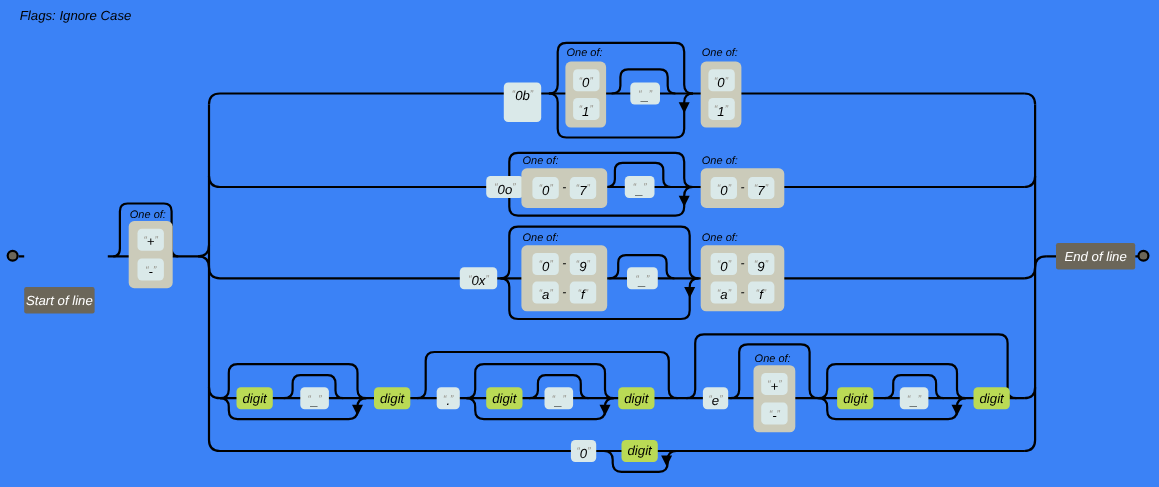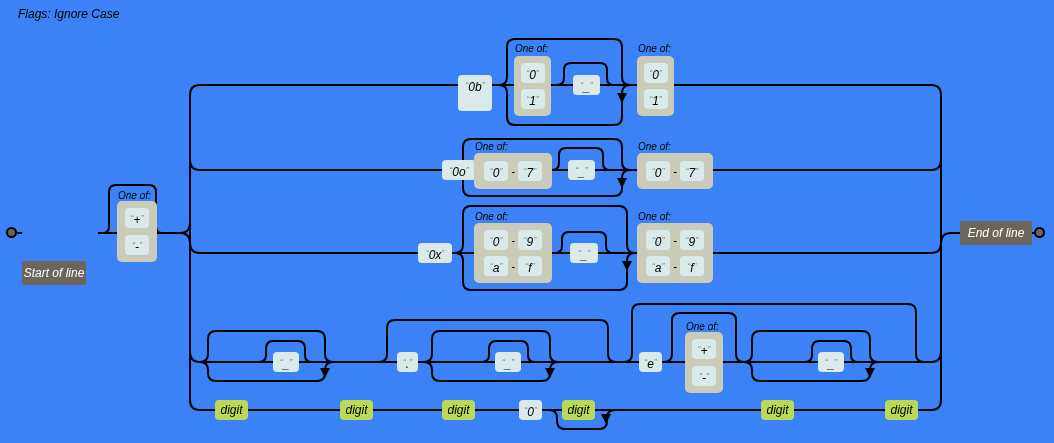--- a/index.html
+++ b/index.html
@@ -13,21 +13,21 @@
   #rails path.w{fill:none;stroke:var(--line);stroke-width:2px;}
   #rails path.a{fill:var(--line);stroke:none;}
   .flags{position:absolute;left:18px;top:7px;font-size:12px;color:#000;z-index:2;white-space:nowrap;}
   .node{position:absolute;z-index:1;box-sizing:border-box;}
   .anchor{background:var(--anchor-bg);color:var(--anchor-text);font-size:12px;
           display:flex;align-items:center;justify-content:center;border-radius:2px;white-space:nowrap;}
   .circle{background:var(--anchor-bg);border:2.5px solid #000;border-radius:50%;}
   .lit,.itm{background:var(--literal-bg);border-radius:4px;height:20px;line-height:20px;
         font-size:12px;color:#000;text-align:center;white-space:nowrap;}
   .esc{background:var(--escape-bg);border-radius:4px;height:20px;line-height:20px;
-       font-size:12px;color:#000;text-align:center;white-space:nowrap;margin-top:48px;}
+       font-size:12px;color:#000;text-align:center;white-space:nowrap;}
   .q{color:var(--quote);font-size:9px;vertical-align:3px;}
   .cs{position:absolute;z-index:1;}
   .cs .hd{position:absolute;left:1px;top:0;font-size:10px;color:#000;white-space:nowrap;}
   .cs .bx{position:absolute;left:0;background:var(--charset-bg);border-radius:5px;width:100%;
           display:flex;flex-direction:column;justify-content:space-evenly;align-items:center;}
   .cs .rw{display:flex;flex-direction:row;align-items:center;gap:3px;}
   .itm{min-width:24px;padding:0 1px;box-sizing:border-box;}
   .dash{font-size:11px;color:#000;}
 </style>
 </head>

